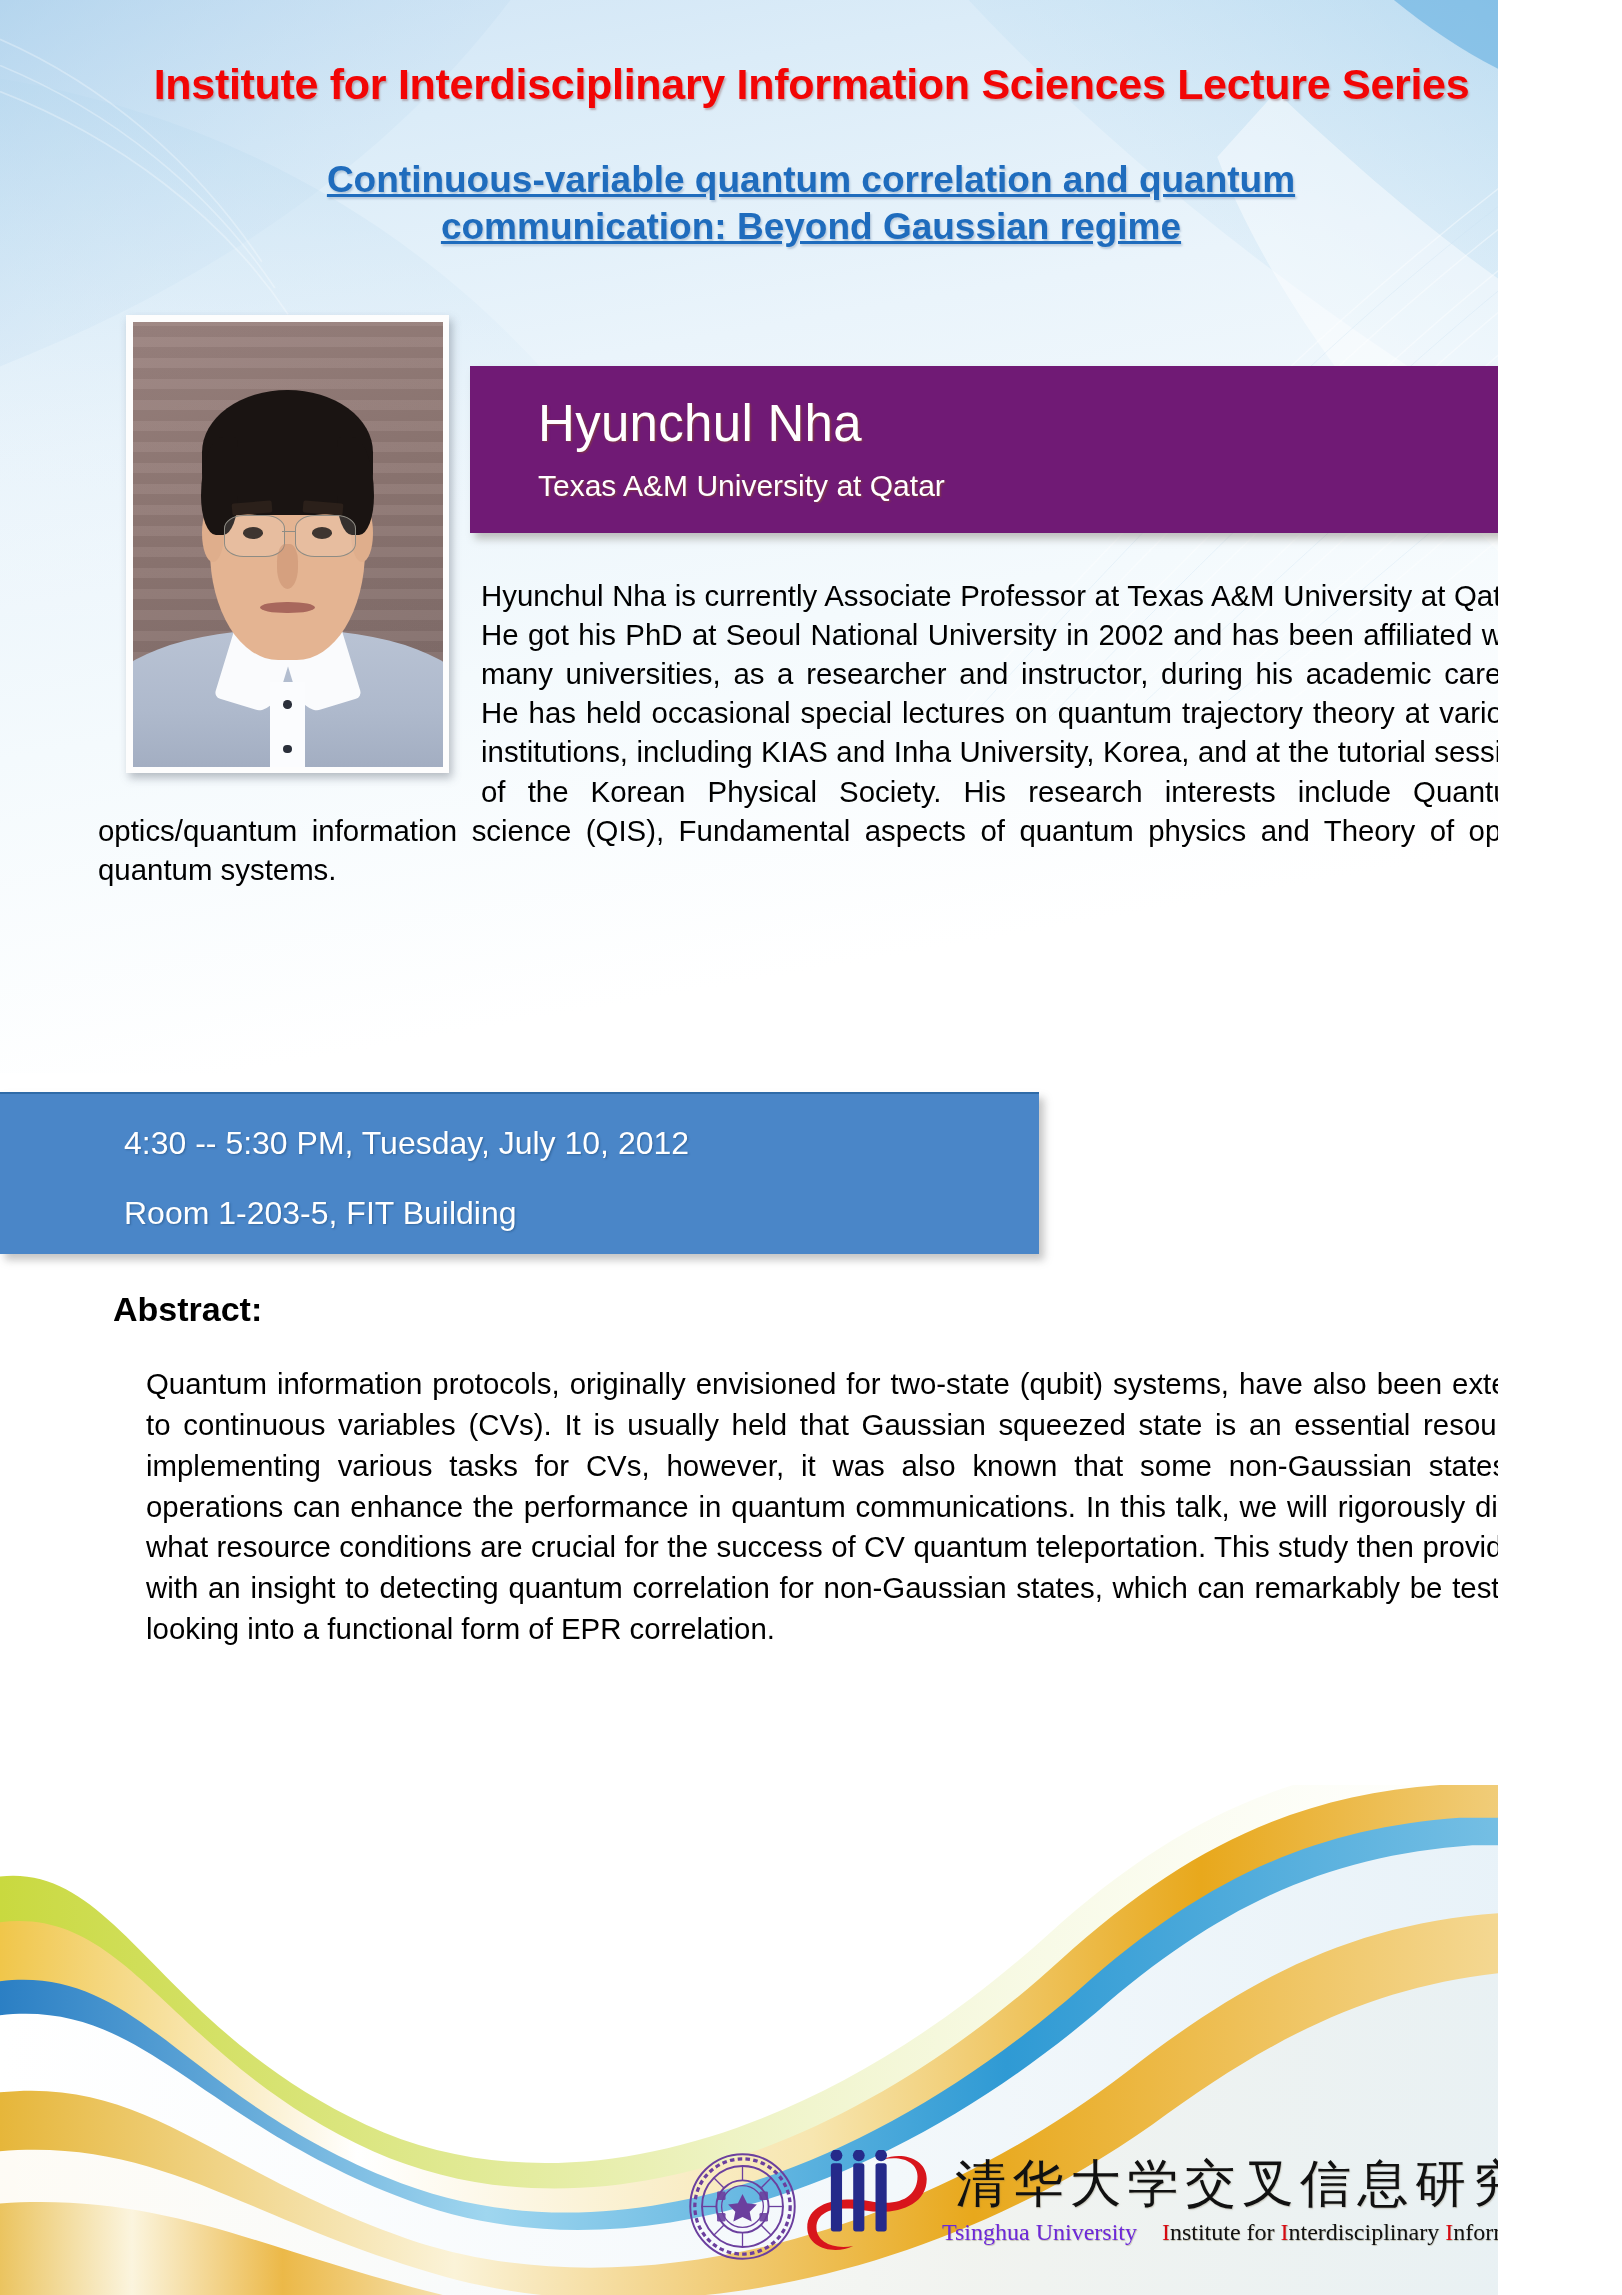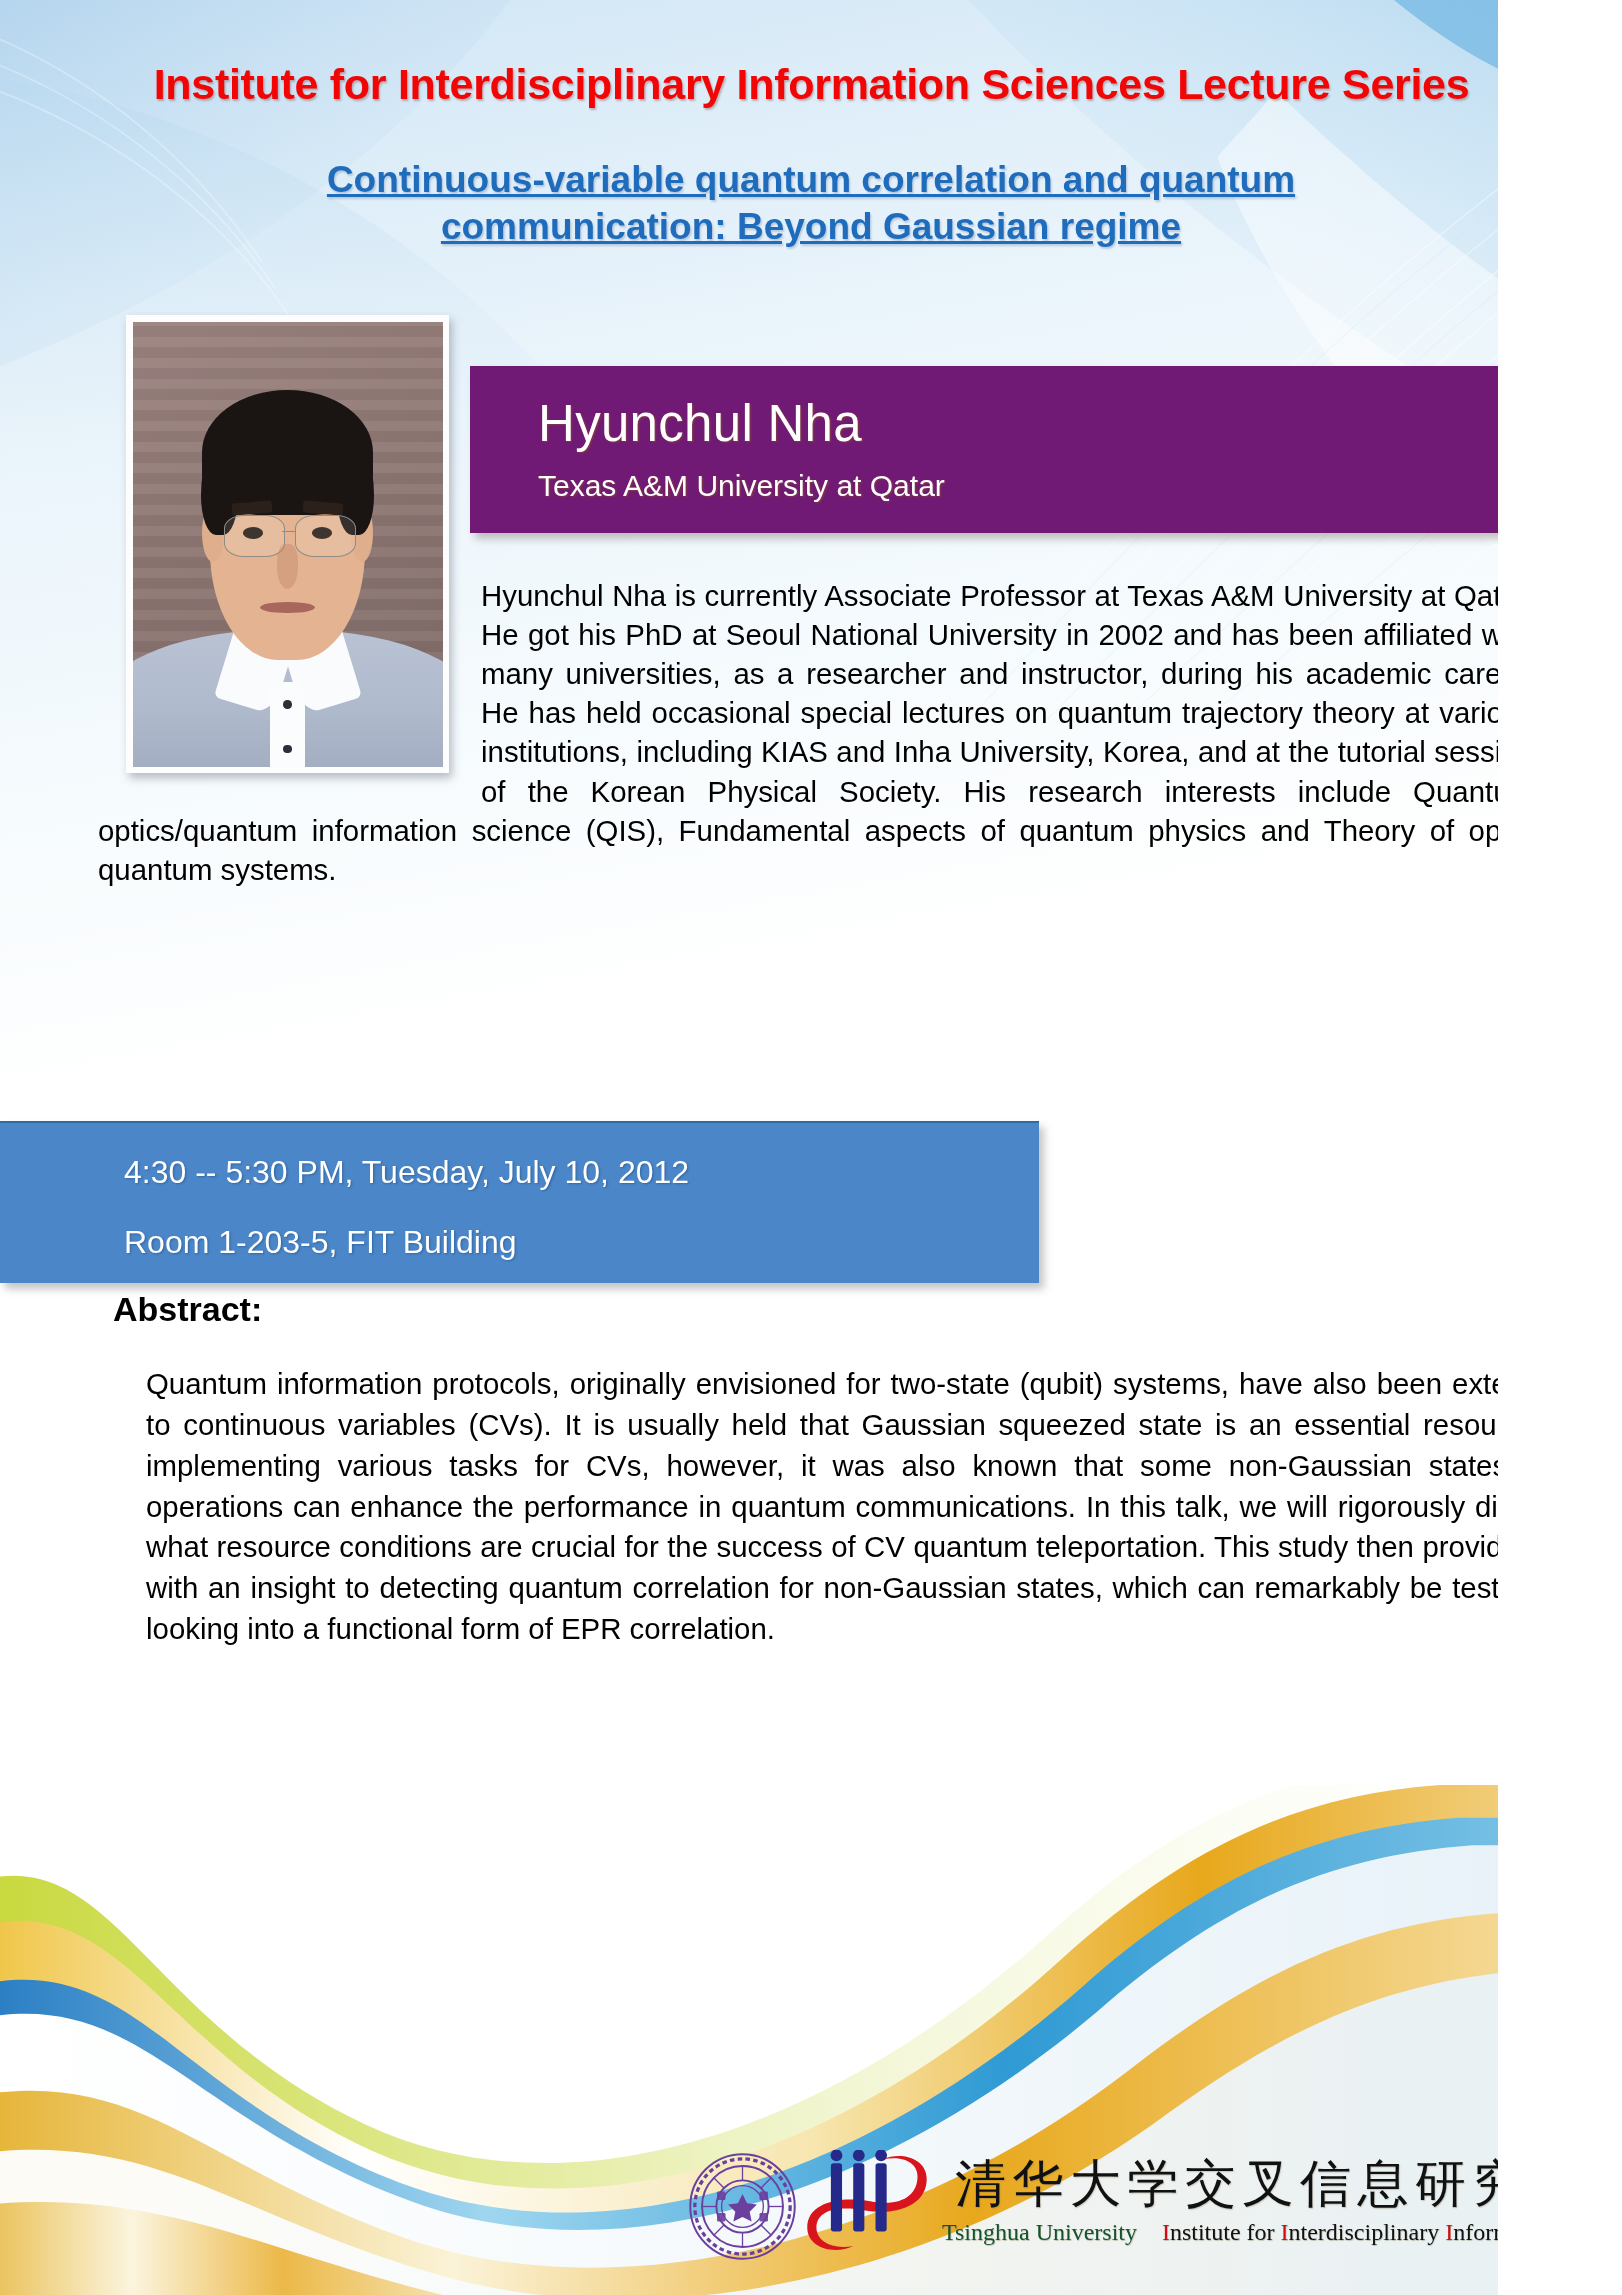--- a/index.html
+++ b/index.html
@@ -91,21 +91,21 @@
   .bio{
     position:absolute;left:98px;top:576px;width:1436px;
     font-size:29.4px;line-height:1.33;color:#000000;text-align:justify;
   }
   .bio .shape{
     float:left;width:383px;height:202px;shape-outside:inset(0);
   }
 
   
   .sched-banner{
-    position:absolute;left:0px;top:1121px;width:1039px;height:160px;
+    position:absolute;left:0px;top:1092px;width:1039px;height:160px;
     background:#4a86c8;border-top:2.6px solid #2f6ba8;
     box-shadow:4.6px 5.9px 7.9px rgba(110,110,110,.40);
   }
   .sched-line{
     position:absolute;left:124px;font-size:32px;color:#ffffff;
     text-shadow:1.3px 1.3px 2px rgba(30,70,115,.45);
   }
   .sched-line.l1{top:31px;}
   .sched-line.l2{top:101px;}
 
@@ -126,21 +126,21 @@
   .footer-logo{position:absolute;left:674px;top:2146px;width:936px;height:141px;}
   .seal{position:absolute;left:13px;top:5.2px;width:111px;height:111px;}
   .iiis-mark{position:absolute;left:128px;top:3.9px;width:128px;height:115px;}
   .cn-name{
     position:absolute;left:281px;top:3.9px;font-size:51px;color:#111111;
     font-family:Liberation Serif, serif;letter-spacing:6.5px;white-space:nowrap;
     text-shadow:0.7px 1.3px 1.3px rgba(120,110,80,.35);
   }
   .en-row{position:absolute;left:268px;top:73px;white-space:nowrap;}
   .en-tsinghua{
-    font-family:"Liberation Serif", serif;font-size:24px;color:#14532d;
+    font-family:"Liberation Serif", serif;font-size:24px;color:#6d28d9;
     text-shadow:0.7px 0.7px 0.7px rgba(140,130,100,.45);
   }
   .en-iiis{
     font-family:"Liberation Serif", serif;font-size:24px;color:#111111;margin-left:22px;
     text-shadow:0.7px 0.7px 0.7px rgba(140,130,100,.45);
   }
   .en-iiis .cap{color:#d60a12;}
 </style>
 </head>
 <body>

